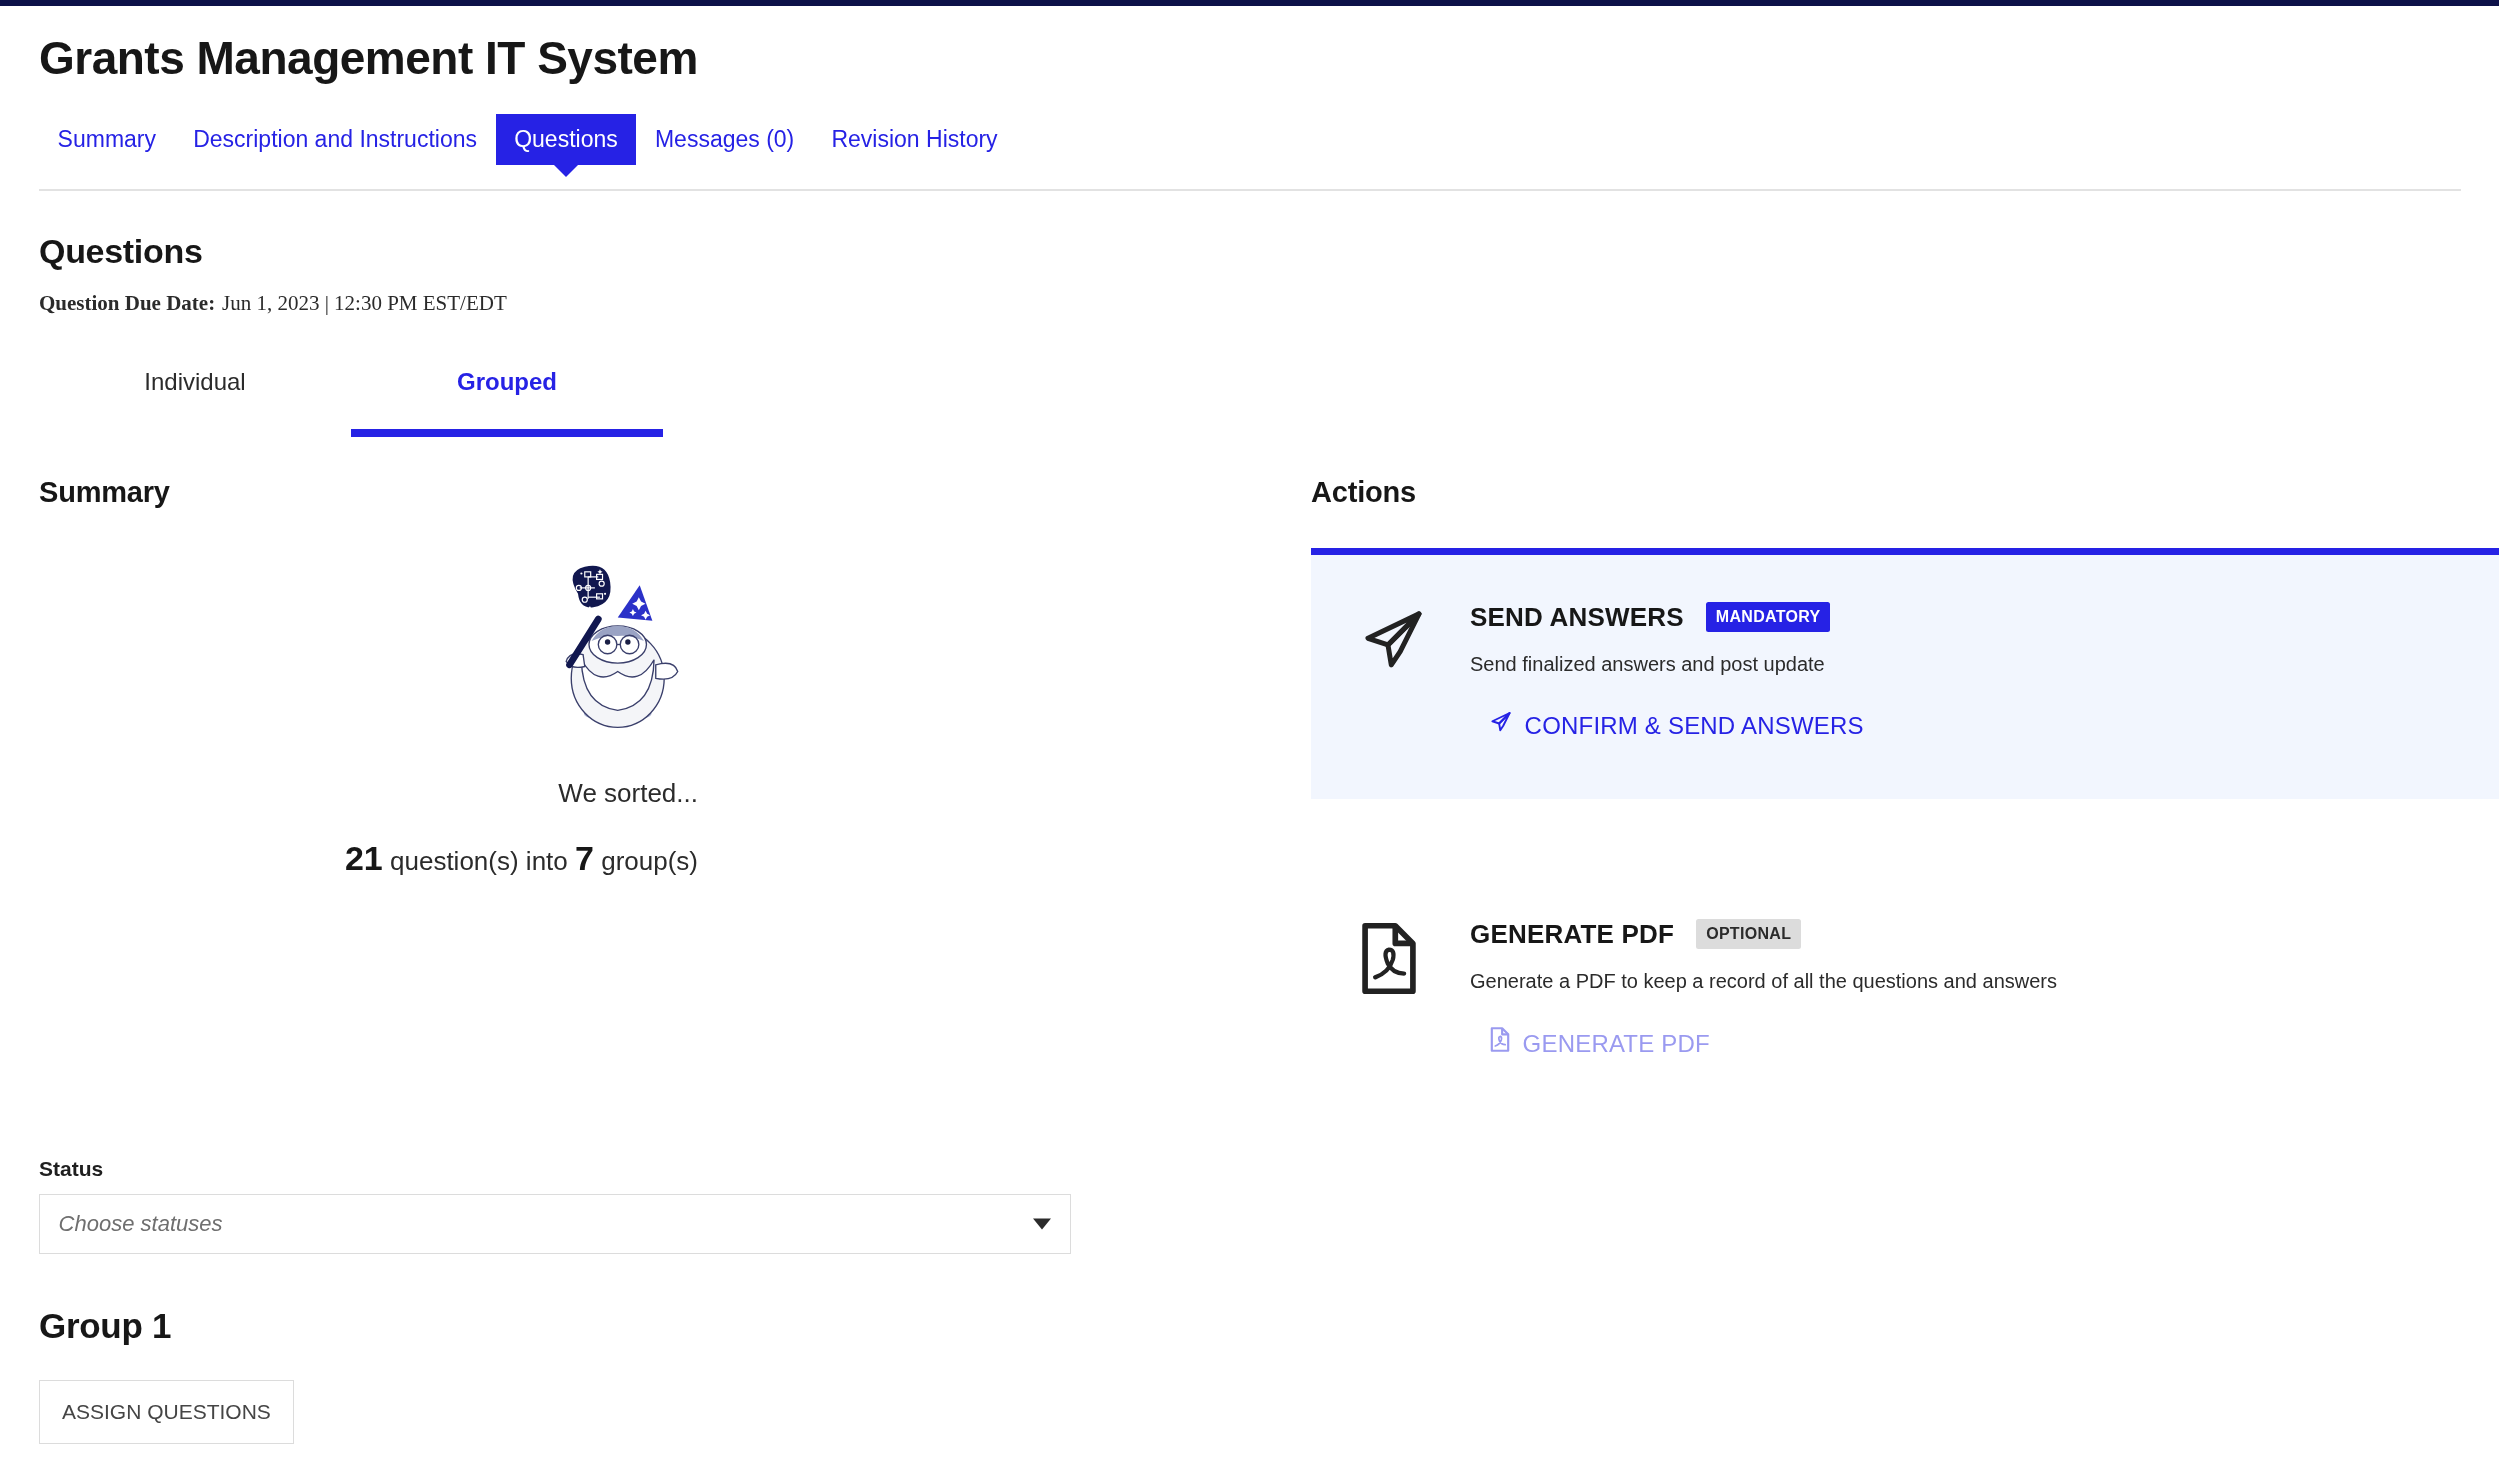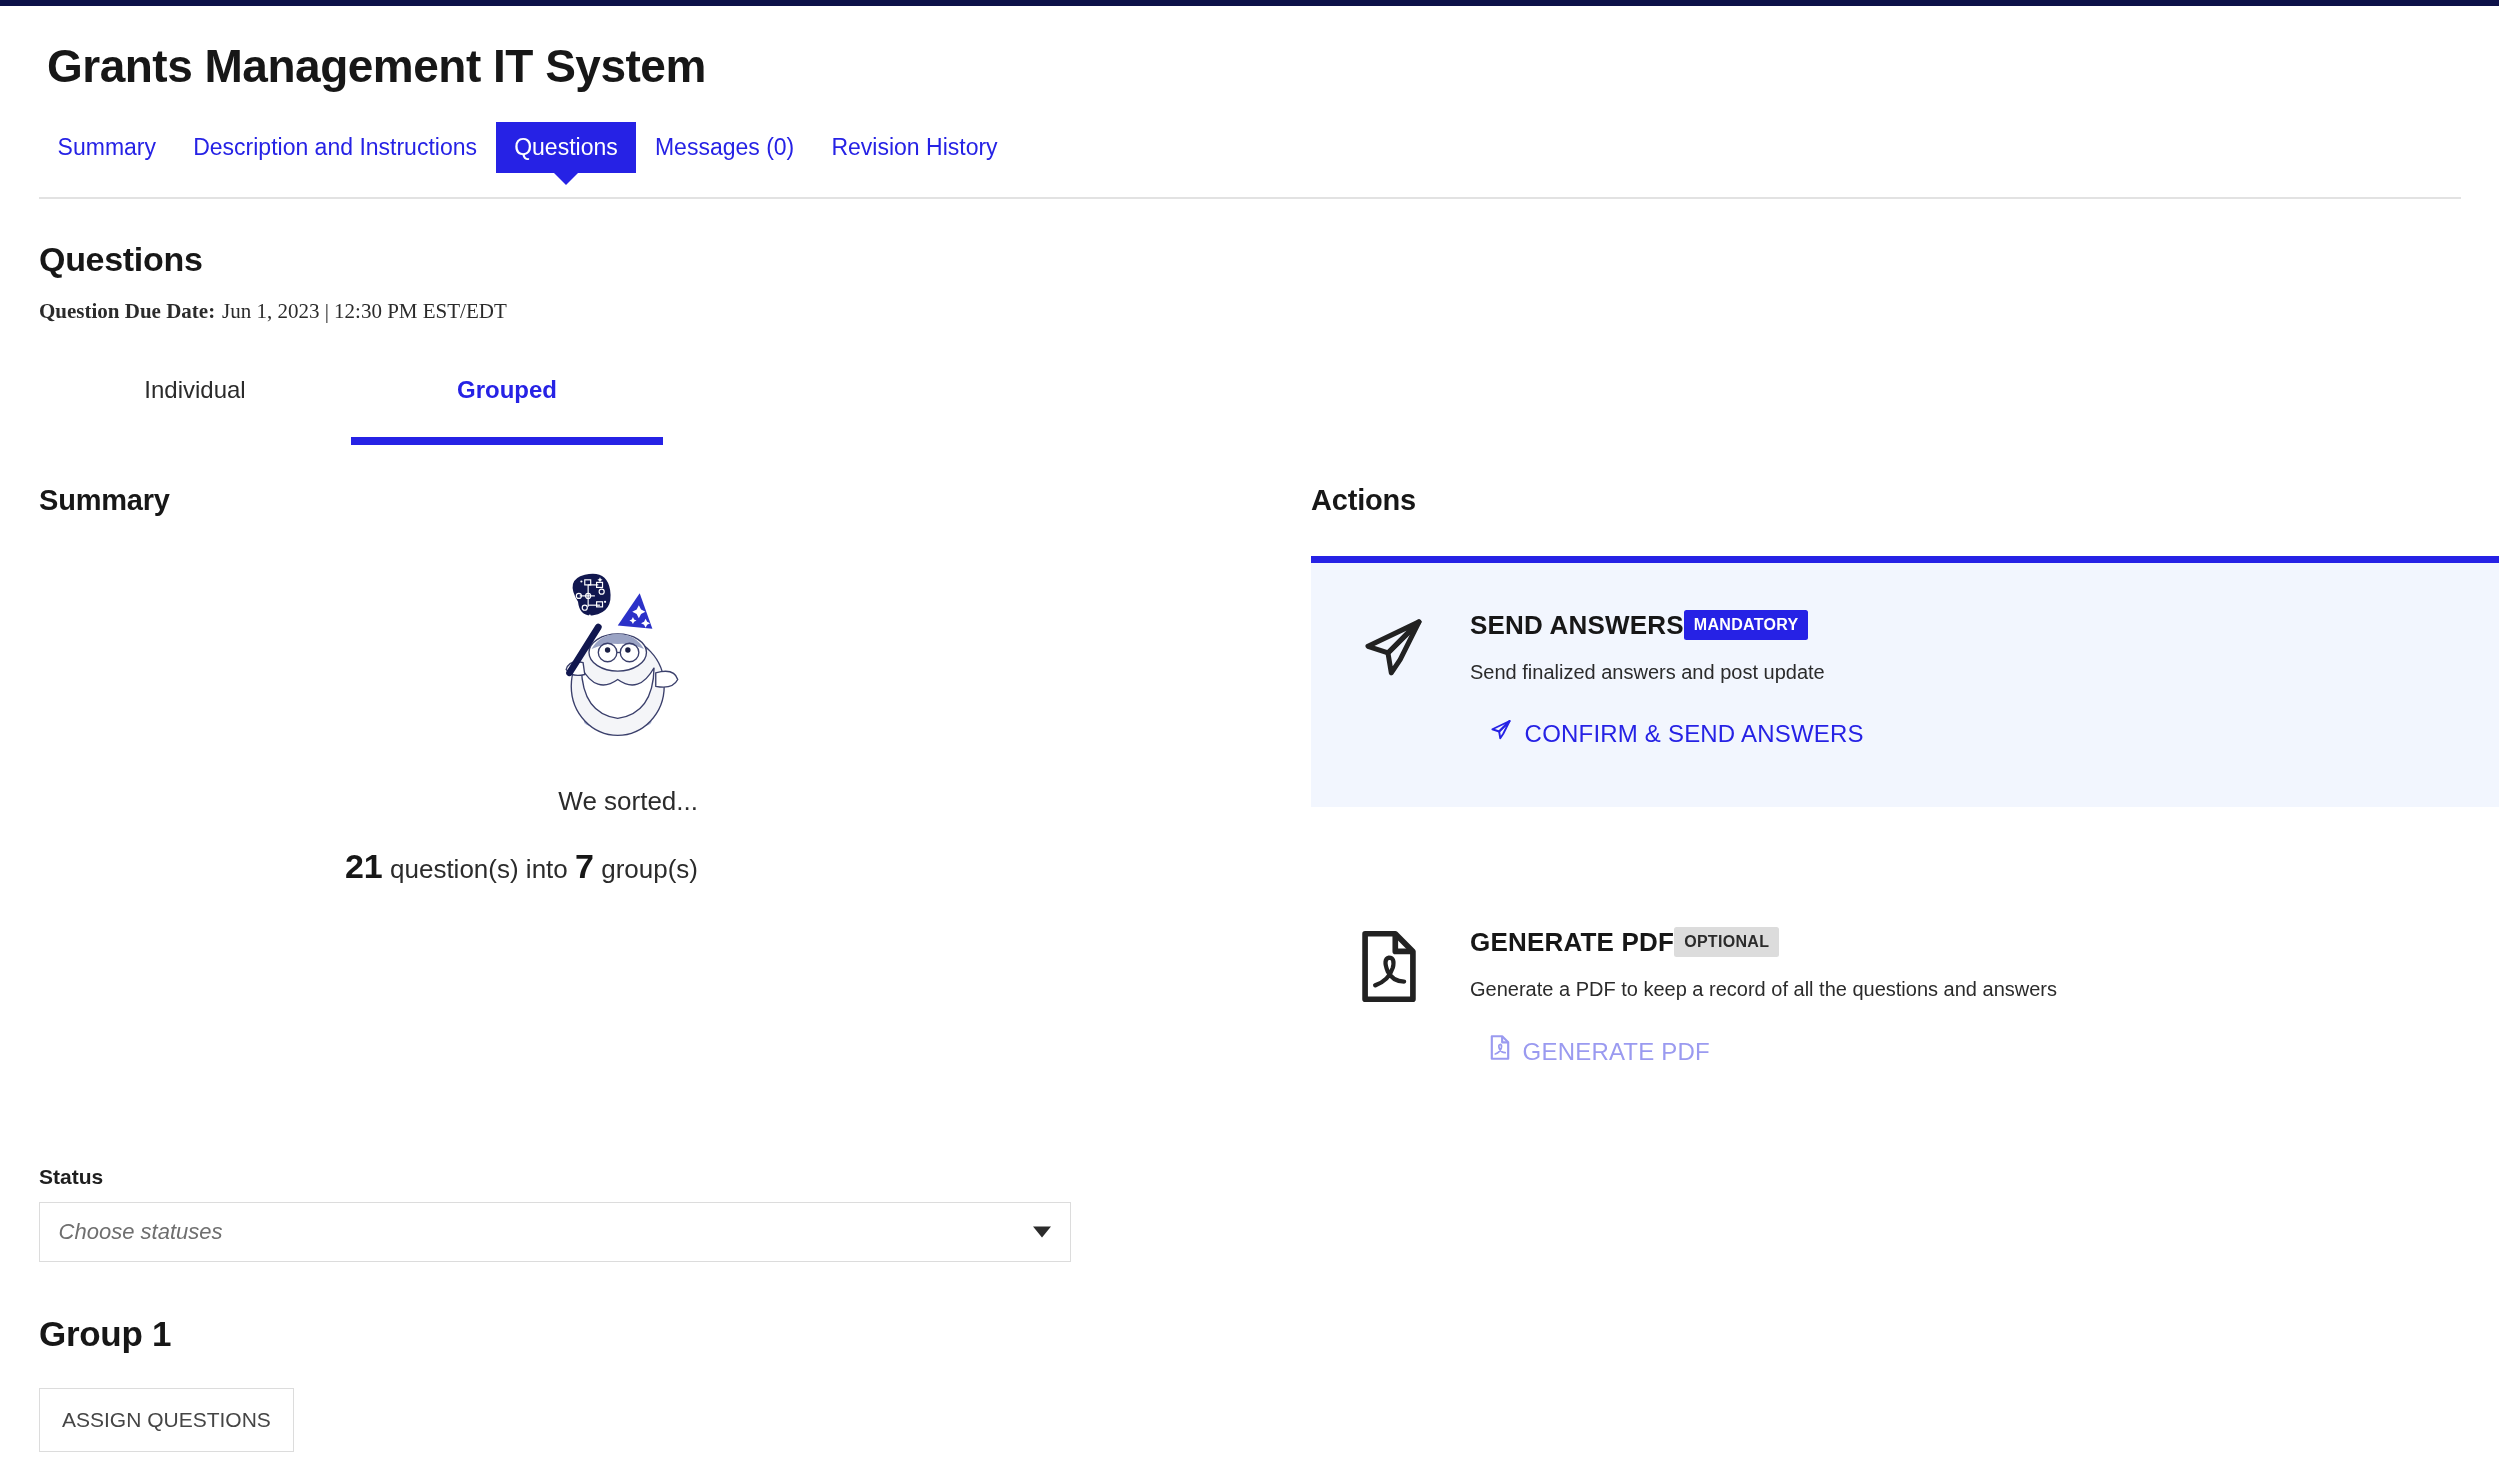--- a/index.html
+++ b/index.html
@@ -23,21 +23,21 @@
     background: #0d1149;
   }
   .page {
     position: absolute;
     top: 6px; left: 0;
     width: 2500px;
   }
 
   
   .page-title {
-    margin: 8px;
+    margin: 0;
     padding: 27px 0 0 39px;
     font-size: 46px;
     font-weight: 700;
     letter-spacing: -0.5px;
     color: #171717;
     line-height: 1.1;
   }
 
   .tabs {
     display: flex;
@@ -234,20 +234,21 @@
     background: #ffffff;
     border-top: none;
     padding: 76px 47px 0 47px;
     margin-top: 44px;
   }
   .action-icon { flex: none; width: 78px; padding-top: 3.4px; }
   .action-body { flex: 1 1 auto; }
   .action-head {
     display: flex;
     align-items: center;
+    gap: 22px;
   }
   .action-name {
     font-size: 26px;
     font-weight: 700;
     letter-spacing: 0.2px;
     color: #171717;
   }
   .badge {
     font-size: 16px;
     font-weight: 700;

